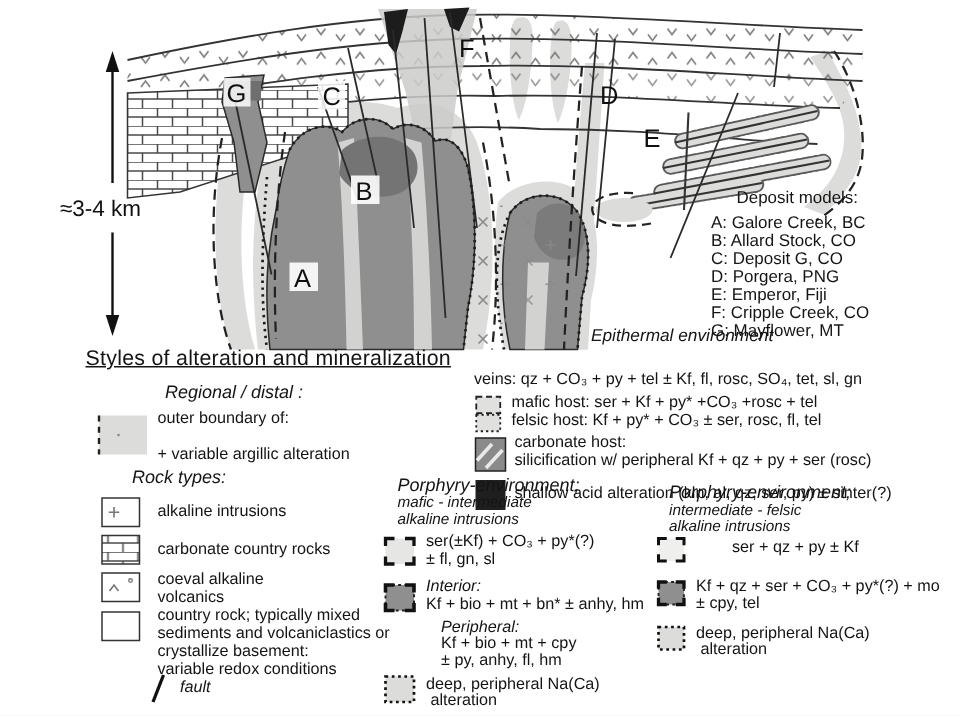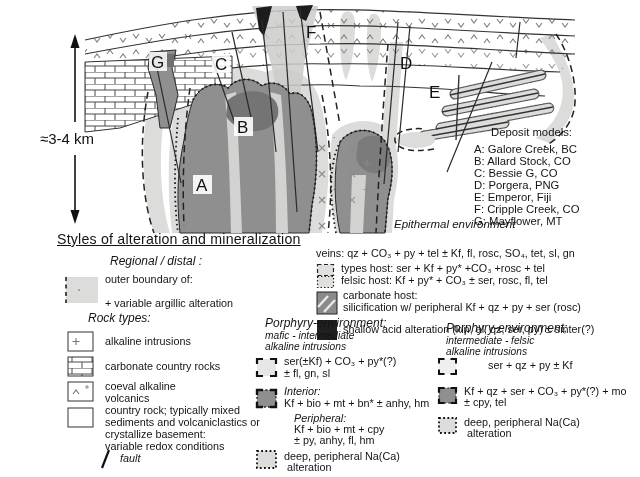--- a/index.html
+++ b/index.html
@@ -163,21 +163,21 @@
       <text x="400" y="69">D</text>
       <text x="429" y="98">E</text>
       <text x="306" y="38">F</text>
       <text x="151" y="68">G</text>
     </g>
   </svg>
 
   <div class="t dep" style="left:491px;top:126px;">Deposit models:</div>
   <div class="t dep" style="left:474px;top:143px;">A: Galore Creek, BC</div>
   <div class="t dep" style="left:474px;top:155px;">B: Allard Stock, CO</div>
-  <div class="t dep" style="left:474px;top:167px;">C: Bessie G, CO</div>
+  <div class="t dep" style="left:474px;top:167px;">C: Deposit G, CO</div>
   <div class="t dep" style="left:474px;top:179px;">D: Porgera, PNG</div>
   <div class="t dep" style="left:474px;top:191px;">E: Emperor, Fiji</div>
   <div class="t dep" style="left:474px;top:203px;">F: Cripple Creek, CO</div>
   <div class="t dep" style="left:474px;top:215px;">G: Mayflower, MT</div>
 
   <div class="t it" style="left:376px;top:219px;font-size:11.5px;margin-left:18px;">Epithermal environment</div>
 
   <div class="t title" style="left:57px;top:234px;">Styles of alteration and mineralization</div>
 
   <div class="t hd" style="left:110px;top:256px;">Regional / distal :</div>
@@ -222,21 +222,21 @@
     <path d="M4,20 L11,2" stroke="#111" stroke-width="2.2"></path>
   </svg>
   <div class="t" style="left:120px;top:453px;font-style:italic;">fault</div>
 
   <div class="t" style="left:316px;top:248px;">veins: qz + CO₃ + py + tel ± Kf, fl, rosc, SO₄, tet, sl, gn</div>
 
   <svg class="sw" style="left:316px;top:263px;" width="19" height="27">
     <rect x="1.5" y="1.5" width="16" height="11" fill="#e0e0de" stroke="#222" stroke-width="1.2" stroke-dasharray="4,2.5"></rect>
     <rect x="1.5" y="13.5" width="16" height="11" fill="#e0e0de" stroke="#222" stroke-width="1.2" stroke-dasharray="1.5,2"></rect>
   </svg>
-  <div class="t" style="left:341px;top:263px;">types host: ser + Kf + py* +CO₃ +rosc + tel</div>
+  <div class="t" style="left:341px;top:263px;">mafic host: ser + Kf + py* +CO₃ +rosc + tel</div>
   <div class="t" style="left:341px;top:275px;">felsic host: Kf + py* + CO₃ ± ser, rosc, fl, tel</div>
 
   <svg class="sw" style="left:316px;top:291px;" width="22" height="24">
     <rect x="1" y="1" width="20" height="22" fill="#8a8a8a" stroke="#222" stroke-width="1"></rect>
     <rect x="1" y="1" width="20" height="22" fill="url(#slashpat2)"></rect>
     <path d="M2,16 L12,5 M8,21 L19,9" stroke="#e9e9e9" stroke-width="2.4"></path>
   </svg>
   <div class="t" style="left:343px;top:290px;">carbonate host:</div>
   <div class="t" style="left:343px;top:302px;">silicification w/ peripheral Kf + qz + py + ser (rosc)</div>
 

